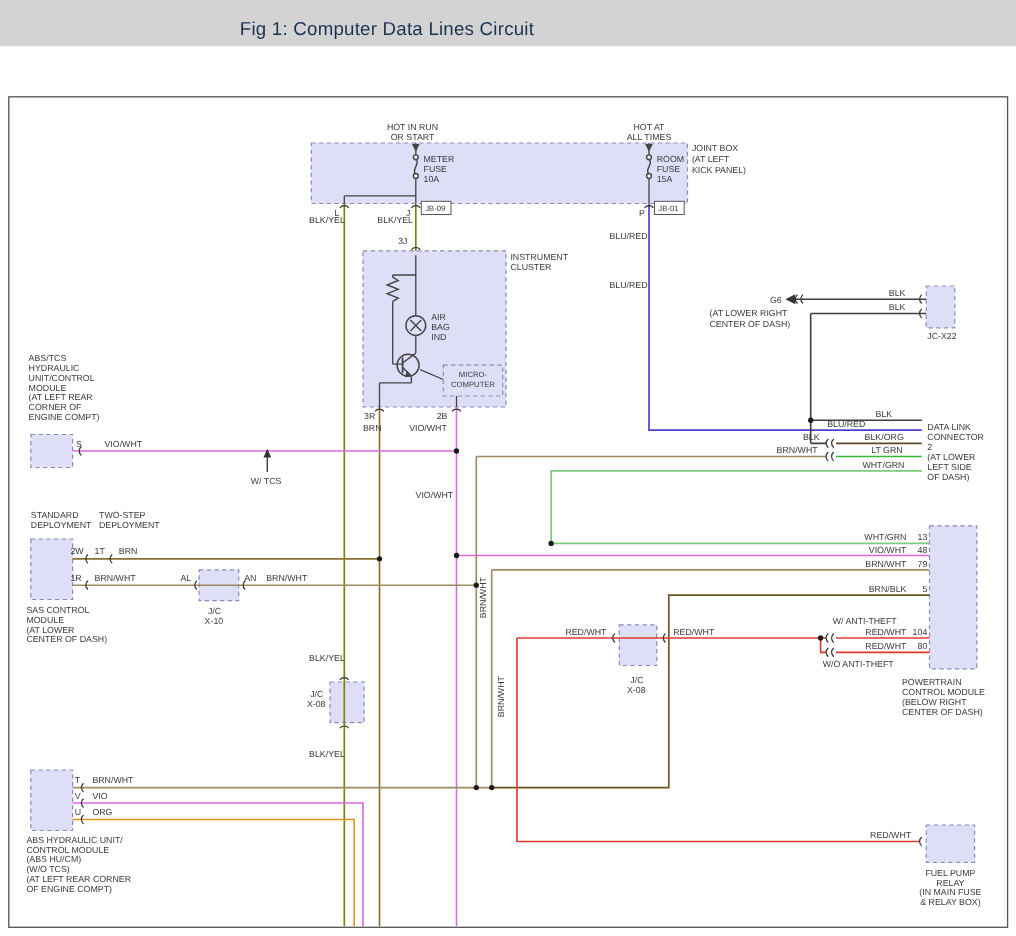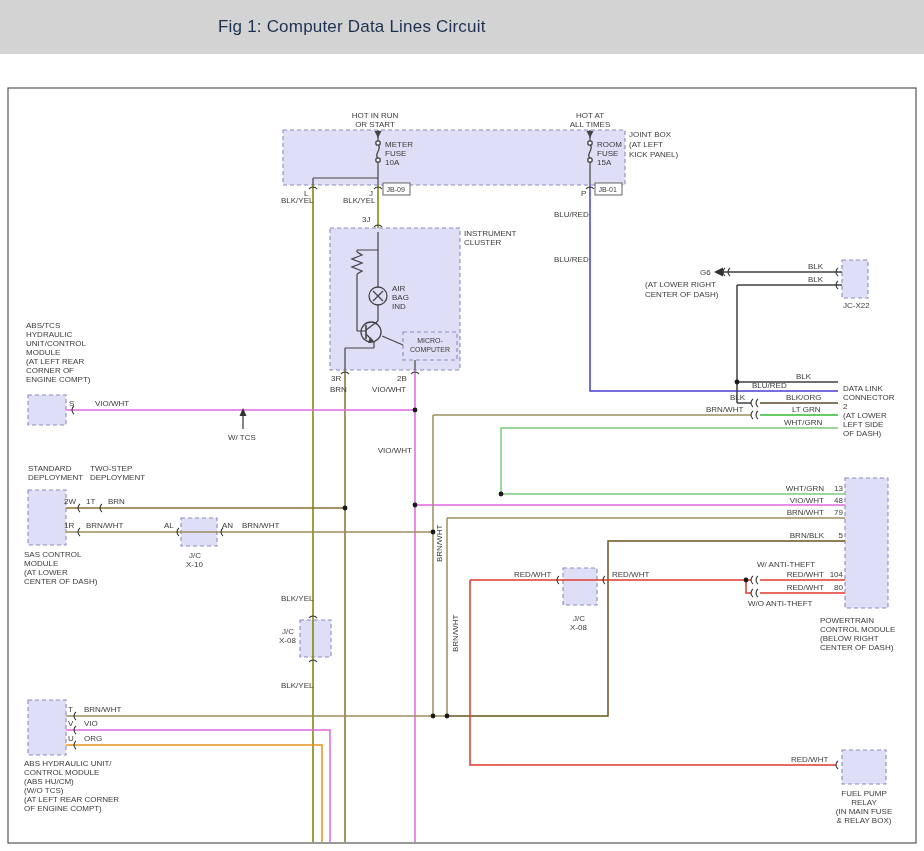--- a/index.html
+++ b/index.html
@@ -1,17 +1,17 @@
 <!DOCTYPE html>
 <html><head>
 <meta charset="utf-8">
 <style>
   *{margin:0;padding:0;box-sizing:border-box}
   html,body{width:924px;height:851px;background:#fff;font-family:"Liberation Sans",sans-serif;position:relative;overflow:hidden}
-  .header{position:absolute;top:0;left:0;width:924px;height:54px;background:#d3d3d3}
+  .header{position:absolute;top:0;left:0;width:924px;height:42px;background:#d3d3d3}
   .header .title{position:absolute;left:218px;top:17px;font-size:17px;color:#1e3050;letter-spacing:.2px}
   svg{position:absolute;top:0;left:0}
   .t{font-family:"Liberation Sans",sans-serif;font-size:8px;fill:#3a3a3a}
   .t7{font-size:7px}
   .mid{text-anchor:middle}
   .end{text-anchor:end}
   .cbox{fill:#dfdef7;stroke:#8b8bbd;stroke-width:1.1;stroke-dasharray:4 3}
   .sym{stroke:#444;fill:none;stroke-width:1.3}
   .cn{stroke:#333;fill:none;stroke-width:1.1}
   .dot{fill:#1a1a1a}

